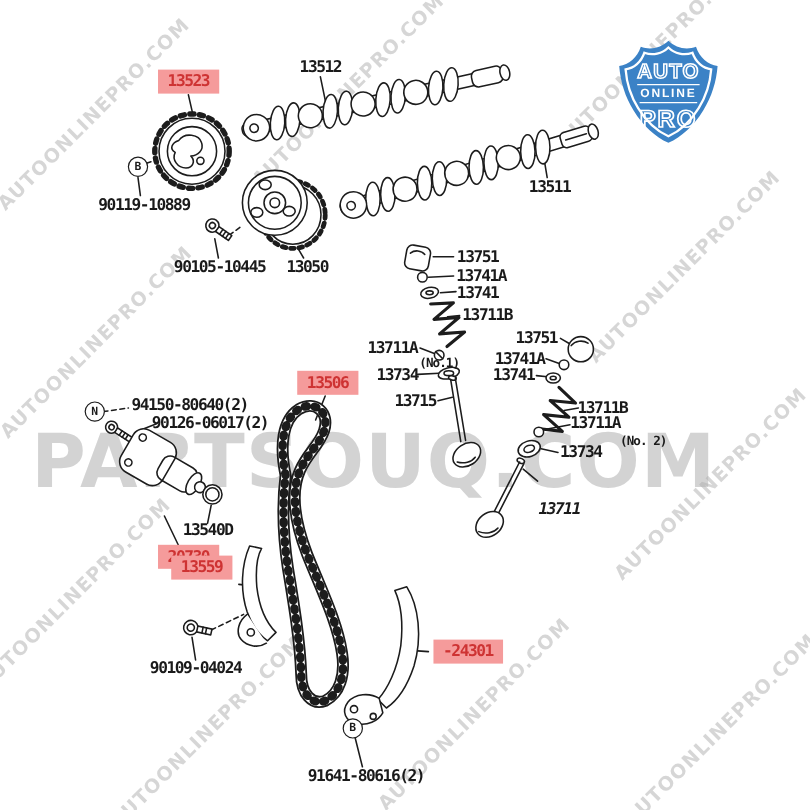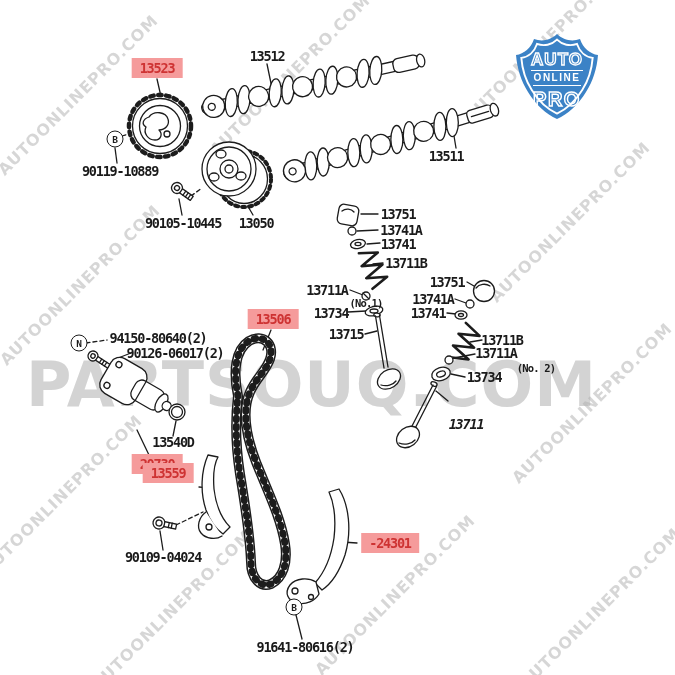--- a/index.html
+++ b/index.html
@@ -245,21 +245,21 @@
         <line x1="436.5" y1="386.5" x2="414.5" y2="429.5"></line>
         <ellipse cx="408" cy="437" rx="12.5" ry="9.5" transform="rotate(-38 408 437)" fill="#fff"></ellipse>
         <path d="M399,443 a12,9 0 0 0 16,-3"></path>
       </g>
     </g>
   </svg>
 
   <div class="labels-layer">
       <div class="plabel hl" style="left: 157px; top: 68px;">13523</div>
       <div class="plabel" style="left: 267px; top: 56px;">13512</div>
-      <div class="plabel" style="left: 446px; top: 156px;">13511</div>
+      <div class="plabel" style="left: 458px; top: 156px;">13511</div>
       <div class="plabel" style="left: 120px; top: 171px;">90119-10889</div>
       <div class="plabel" style="left: 183px; top: 223px;">90105-10445</div>
       <div class="plabel" style="left: 256px; top: 223px;">13050</div>
       <div class="plabel" style="left: 398px; top: 214px;">13751</div>
       <div class="plabel" style="left: 401px; top: 230px;">13741A</div>
       <div class="plabel" style="left: 398px; top: 244px;">13741</div>
       <div class="plabel" style="left: 406px; top: 263px;">13711B</div>
       <div class="plabel" style="left: 327px; top: 290px;">13711A</div>
       <div class="plabel sm" style="left: 322px; top: 303px;">(No.1)</div>
       <div class="plabel" style="left: 331px; top: 313px;">13734</div>

